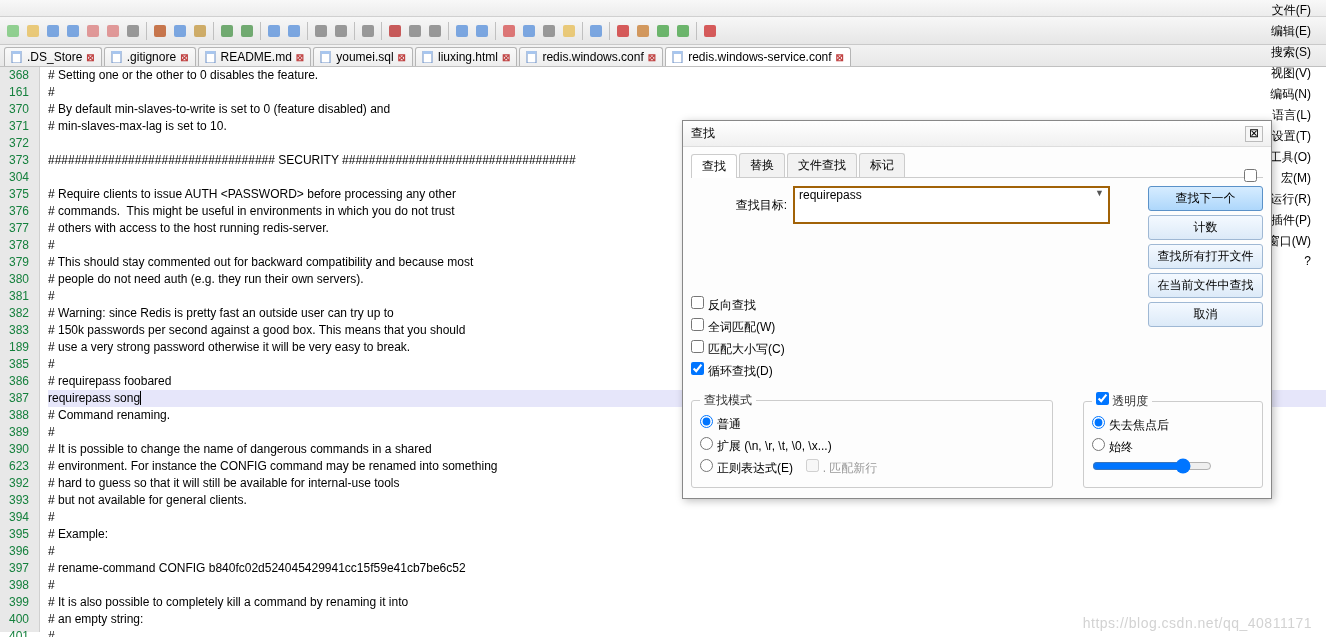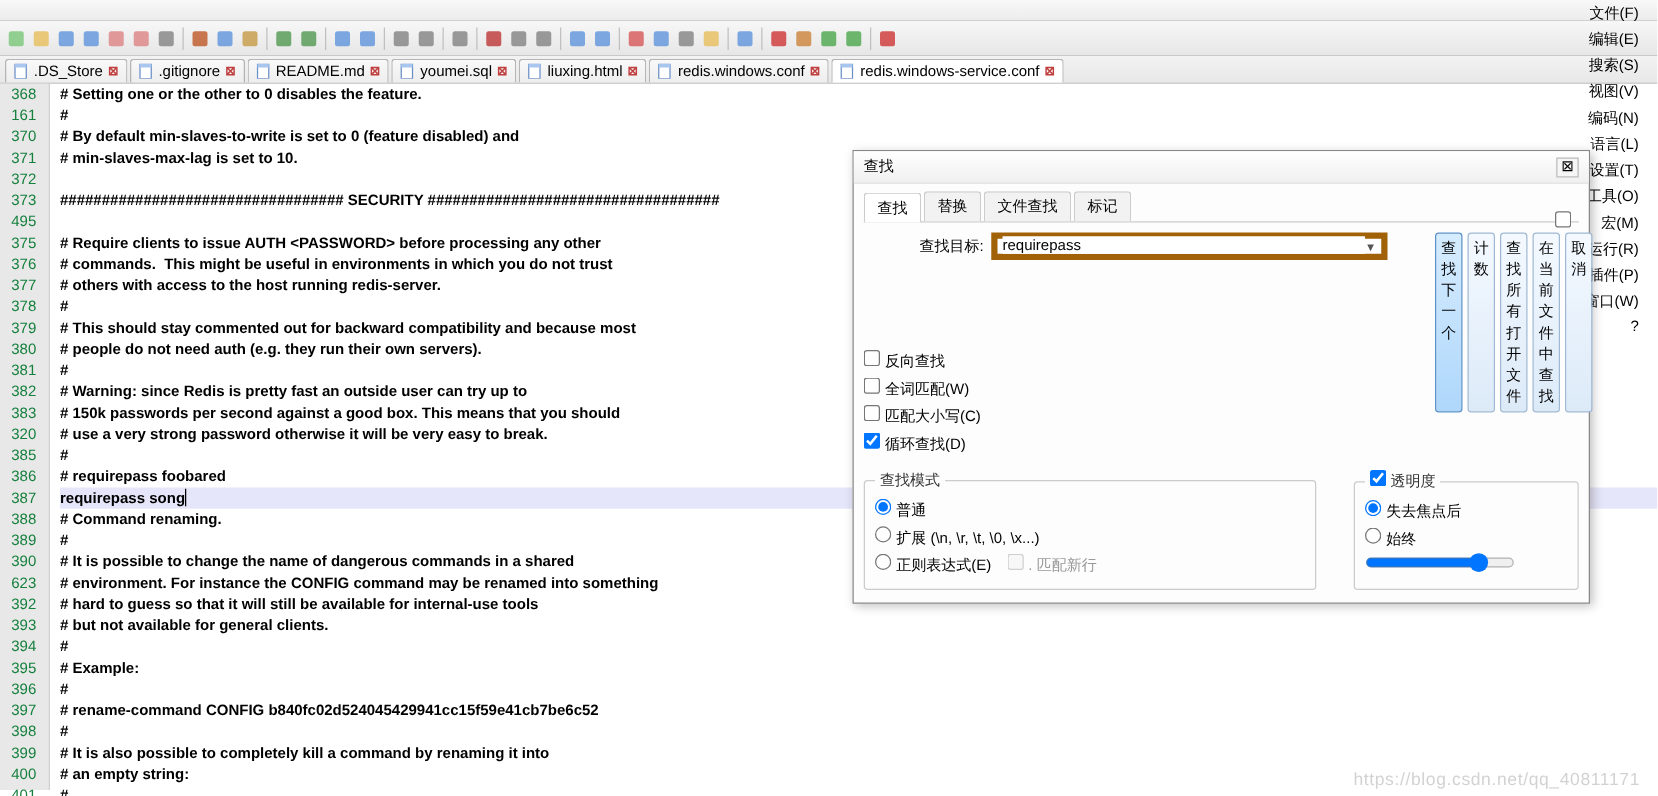--- a/index.html
+++ b/index.html
@@ -15,39 +15,39 @@
 
 .tabbar { background: linear-gradient(#f2f2f2,#e8e8e8); height: 22px; display: flex; align-items: flex-end; padding: 0 4px; border-bottom: 1px solid #c0c0c0; }
 .tab { display: flex; align-items: center; gap: 4px; padding: 2px 6px; border: 1px solid #b5b5b5; border-bottom: none; background: linear-gradient(#f9f9f9,#eee); margin-right: 2px; border-radius: 3px 3px 0 0; font-size: 11px; }
 .tab.active { background: #fff; font-weight: normal; }
 .tab .doc-icon { width: 12px; height: 12px; }
 .tab .close { color: #c04040; font-weight: bold; font-size: 10px; }
 
 .editor { display: flex; height: calc(637px - 22px - 28px - 22px); font-family: Consolas, "Courier New", monospace; font-size: 13px; line-height: 17px; }
 .gutter { background: #e8e8e8; color: #15803d; text-align: right; padding: 0 10px 0 6px; user-select: none; border-right: 1px solid #d0d0d0; min-width: 40px; }
 .code { flex: 1; padding-left: 8px; white-space: pre; color: #000; position: relative; }
-.code .line { height: 17px; font-weight: bold; }
+.code .line { height: 17px; }
 .code .hl { background: #e6e6fa; display: block; width: 100%; }
 .code .caret { display: inline-block; width: 1px; height: 14px; background: #000; vertical-align: text-bottom; }
 
 .find-dialog { position: absolute; top: 120px; left: 682px; width: 590px; background: #fdfdfd; border: 1px solid #888; box-shadow: 2px 2px 8px rgba(0,0,0,.25); font-size: 12px; }
 .find-title { background: linear-gradient(#fff,#f0f0f0); padding: 4px 8px; display: flex; justify-content: space-between; align-items: center; border-bottom: 1px solid #ddd; }
 .find-close { border: 1px solid #bbb; width: 18px; height: 16px; text-align: center; line-height: 12px; background: #f6f6f6; }
 .find-body { padding: 6px 8px 10px; }
 .find-tabs { display: flex; border-bottom: 1px solid #ccc; }
 .find-tab { padding: 3px 10px; border: 1px solid #ccc; border-bottom: none; margin-right: 2px; background: #f2f2f2; border-radius: 3px 3px 0 0; }
 .find-tab.active { background: #fff; position: relative; top: 1px; }
 .find-row { display: flex; align-items: flex-start; margin-top: 8px; gap: 3px; }
 .find-left { flex: 1; }
-.find-right { width: 150px; display: flex; gap: 4px; padding-left: 35px; }
+.find-right { width: 150px; display: flex; flex-direction: column; gap: 4px; padding-left: 35px; }
 .find-btn { padding: 3px 4px; border: 1px solid #9fb8d4; background: linear-gradient(#f4f9ff,#dceaf8); border-radius: 3px; text-align: center; }
 .find-btn.primary { background: linear-gradient(#d6ecff,#aed7fb); border-color: #5a91c8; }
 .field-row { display: flex; align-items: center; gap: 6px; margin-bottom: 6px; }
 .field-row label { width: 96px; text-align: right; }
-.combo { flex: 1; display: flex; align-items: flex-end; border: 5px solid #a16207; height: 22px; padding: 0 4px; background: #fff; }
+.combo { flex: 1; display: flex; align-items: flex-start; border: 2px solid #a16207; height: 38px; padding: 0 4px; background: #fff; }
 .combo input { border: none; outline: none; flex: 1; font-size: 12px; }
 .combo .dd { color: #555; font-size: 9px; }
 .chk-col { margin-top: 4px; }
 .chk-col label { display: block; padding: 2px 0; }
 .chk-col input { margin-right: 4px; }
 fieldset { border: 1px solid #ccc; padding: 4px 8px 8px; margin-top: 4px; border-radius: 3px; }
 legend { padding: 0 4px; color: #333; }
 fieldset label { display: block; padding: 2px 0; }
 fieldset input[type=radio] { margin-right: 4px; }
 .transp-row { display: flex; gap: 30px; margin-top: 6px; }
@@ -309,31 +309,31 @@
   </div>
 
 <div class="editor">
   <div class="gutter" id="gutter">
       <div>368</div>
       <div>161</div>
       <div>370</div>
       <div>371</div>
       <div>372</div>
       <div>373</div>
-      <div>495</div>
+      <div>304</div>
       <div>375</div>
       <div>376</div>
       <div>377</div>
       <div>378</div>
       <div>379</div>
       <div>380</div>
       <div>381</div>
       <div>382</div>
       <div>383</div>
-      <div>320</div>
+      <div>189</div>
       <div>385</div>
       <div>386</div>
       <div>387</div>
       <div>388</div>
       <div>389</div>
       <div>390</div>
       <div>623</div>
       <div>392</div>
       <div>393</div>
       <div>394</div>

